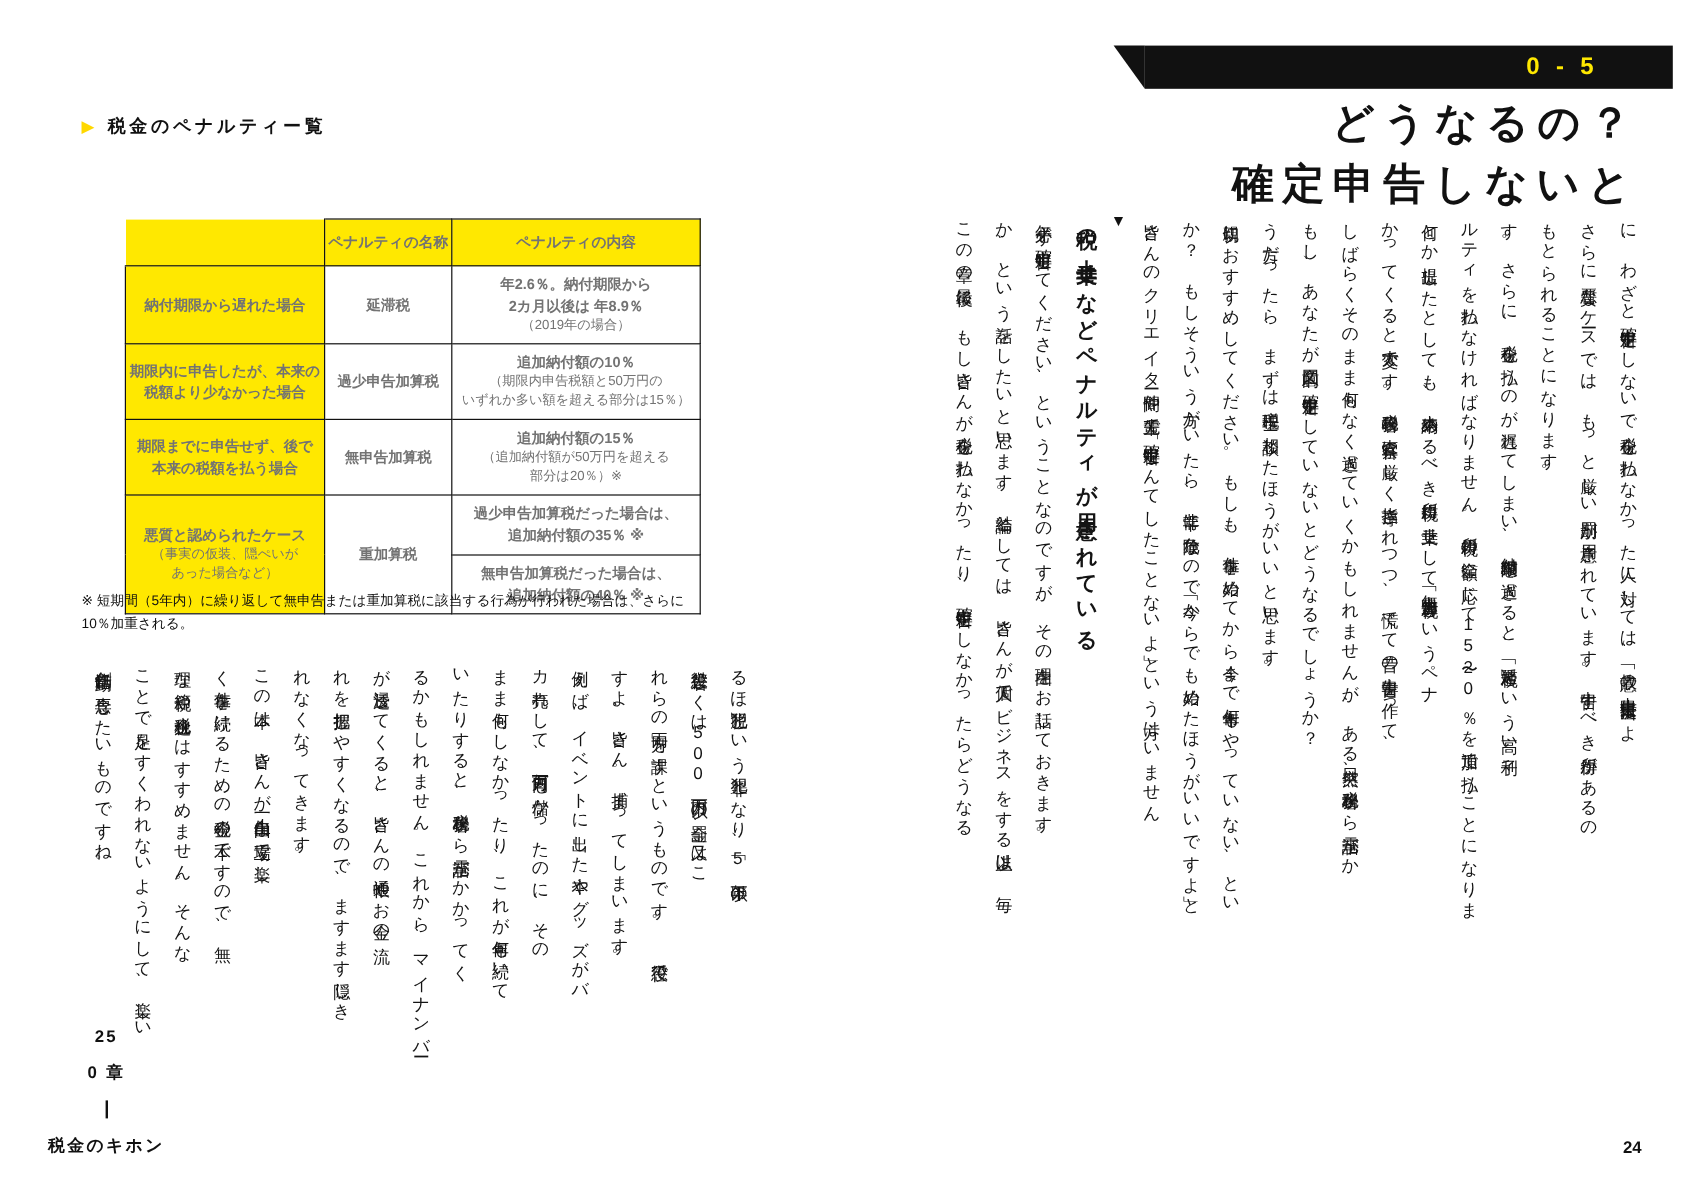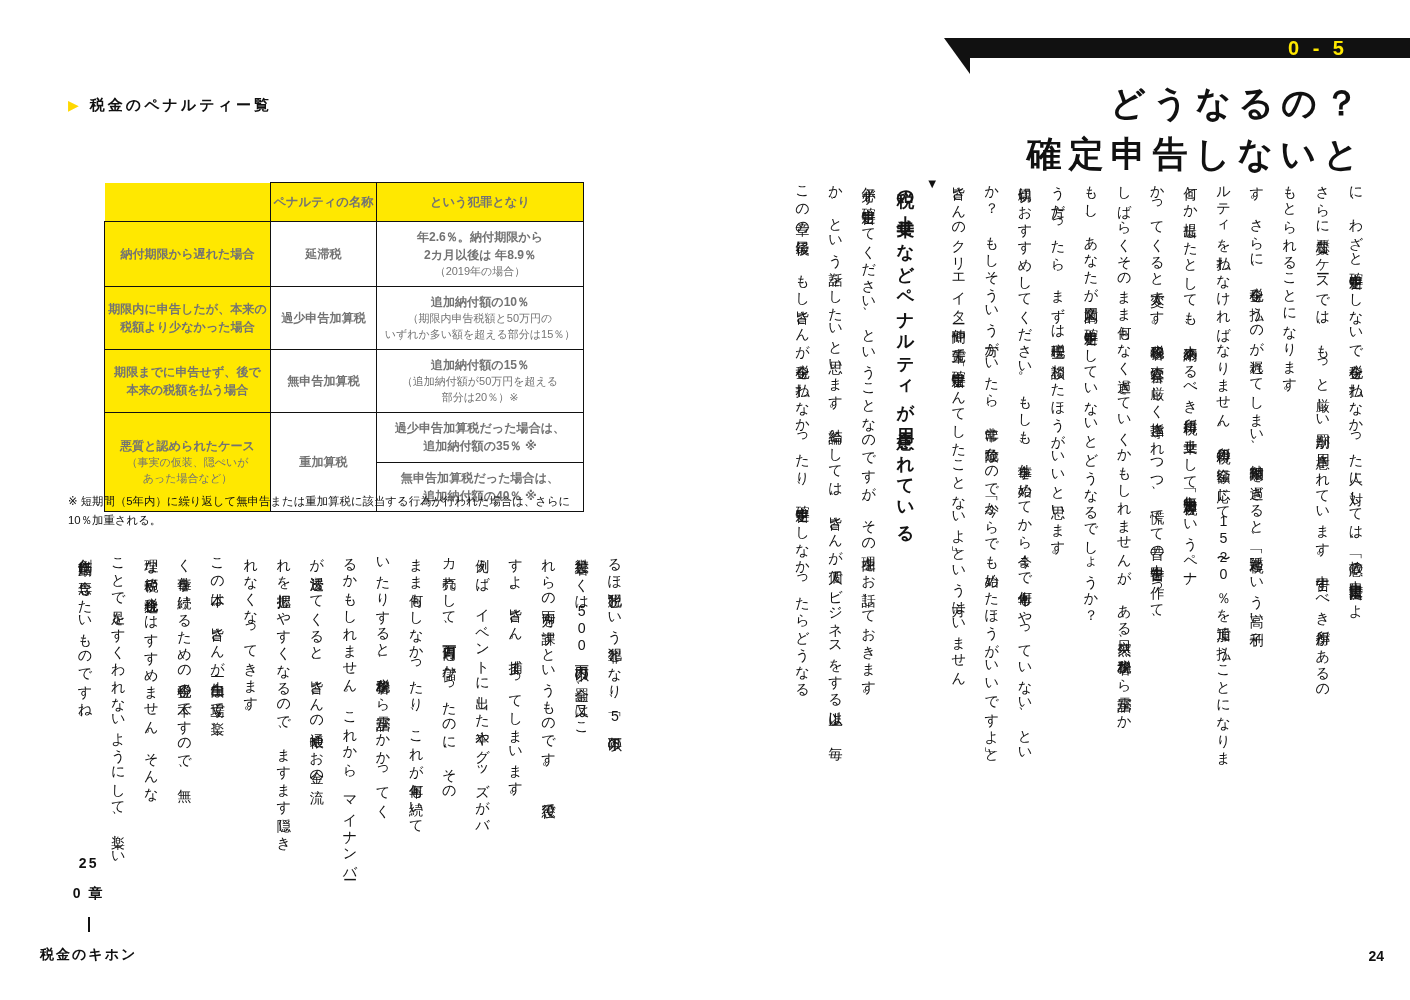--- a/index.html
+++ b/index.html
@@ -8,21 +8,21 @@
     background:#ffffff;
     font-family:"Liberation Sans","DejaVu Sans",sans-serif;
     color:#1a1a1a;
     overflow:hidden;
     position:relative;
   }
   .page{position:absolute;inset:0;}
 
   
   .chapter-tab{
-    position:absolute;top:38px;right:0;width:440px;height:20px;
+    position:absolute;top:38px;right:16px;width:440px;height:36px;
     background:#111;
   }
   .chapter-tab:before{
     content:"";position:absolute;left:-26px;top:0;width:0;height:0;
     border-style:solid;border-width:0 26px 36px 0;border-color:transparent #111 transparent transparent;
   }
   .chapter-tab .num{
     position:absolute;right:62px;top:50%;transform:translateY(-50%);
     color:#ffe800;font-size:20px;letter-spacing:4px;font-weight:bold;
   }
@@ -105,21 +105,21 @@
     height:350px;font-size:14.2px;line-height:2.05;letter-spacing:1.1px;margin-left:4px;
   }
 
   .folio-left{
     position:absolute;left:40px;bottom:36px;
     font-size:14px;letter-spacing:2px;color:#111;font-weight:bold;
     display:flex;align-items:center;gap:14px;flex-direction:column;
   }
   .folio-left .bar{display:inline-block;width:2px;height:15px;background:#111;}
   .folio-right{
-    position:absolute;right:26px;bottom:36px;
+    position:absolute;right:42px;bottom:36px;
     font-size:14px;color:#111;font-weight:bold;
   }
 </style>
 </head>
 <body>
 
 <div class="page">
 
   <div class="chapter-tab">
     <span class="num">0 - 5</span>
@@ -155,21 +155,21 @@
 
   <div class="lp-title">
     <span class="tri">▶</span><span>税金のペナルティー覧</span>
   </div>
 
   <table class="penalty">
     <thead>
       <tr>
         <th class="blank"></th>
         <th>ペナルティの名称</th>
-        <th>という犯罪となり</th>
+        <th>ペナルティの内容</th>
       </tr>
     </thead>
     <tbody>
       <tr>
         <td class="cat">納付期限から遅れた場合</td>
         <td class="name">延滞税</td>
         <td class="desc">
           <span style="white-space:pre-line;">年2.6％。納付期限から
 2カ月以後は 年8.9％</span>
           <span class="small">（2019年の場合）</span>

